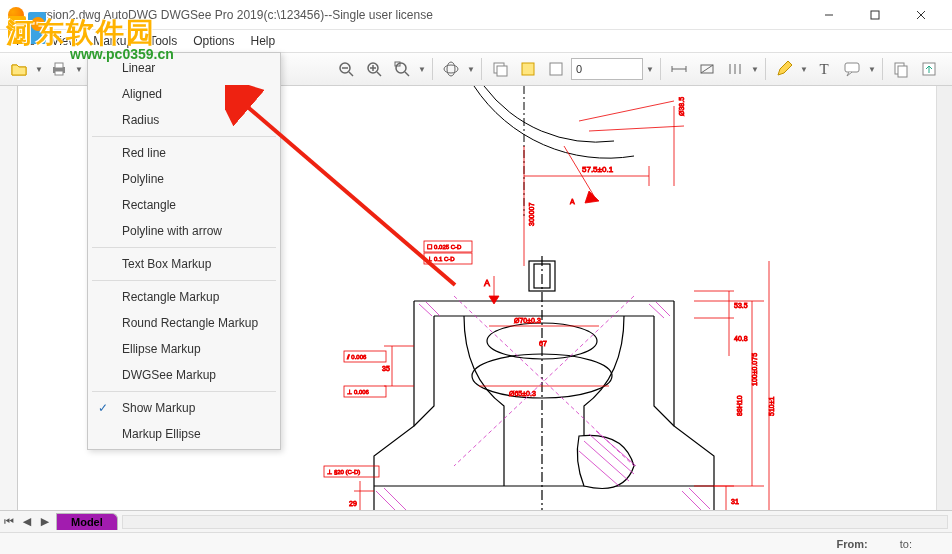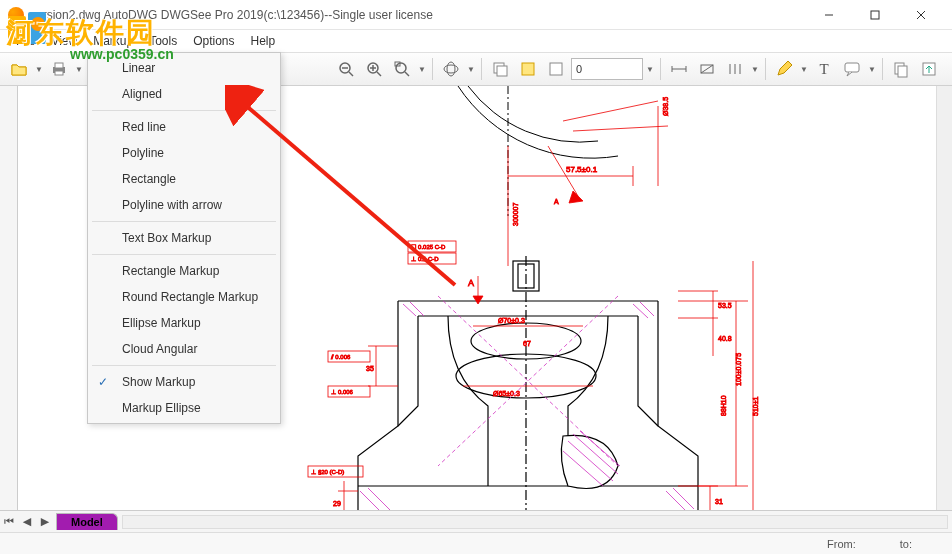--- a/index.html
+++ b/index.html
@@ -18,38 +18,38 @@
     .tb-btn { width: 26px; height: 26px; display:flex; align-items:center; justify-content:center; border: 1px solid transparent; border-radius:2px; color:#555; }
     .tb-sep { width:1px; height:22px; background:#d0d0d0; margin:0 3px; }
     .tb-drop { width:10px; font-size:8px; color:#666; text-align:center; }
     .layer-box { width:72px; height:22px; border:1px solid #bbb; background:#fff; font-size:11px; padding:2px 4px; color:#333; }
     
     .watermark { position: absolute; top: 14px; left: 6px; font-size: 28px; font-weight: bold; letter-spacing: 2px; pointer-events: none; z-index: 50; font-family: Liberation Serif, serif; }
     .wm1 { color:#ffb300; text-shadow: 1px 1px 0 #fff, -1px -1px 0 #fff; }
     .wm2 { position:absolute; top:46px; left:70px; font-size:14px; color:#2e9e2e; font-weight:bold; z-index:50; pointer-events:none; }
     .wm-logo { position:absolute; top:10px; left:4px; z-index:49; pointer-events:none; }
     
-    .workspace { position: relative; height: calc(554px - 30px - 22px - 34px - 22px - 22px); background:#fff; display:flex; }
+    .workspace { position: relative; height: calc(554px - 30px - 22px - 34px - 22px - 22px); background:#fff; display:flex;gap:16px; }
     .vruler { width:18px; background:#f5f5f5; border-right:1px solid #ccc; }
     .canvas-wrap { flex:1; position:relative; overflow:hidden; background:#fff; }
     .canvas-wrap svg { position:absolute; top:0; left:0; }
     .vscroll { width:16px; background:#f0f0f0; border-left:1px solid #ddd; }
     
     .dropdown { position:absolute; top:52px; left:87px; width:194px; background:#f7f7f7; border:1px solid #c8c8c8; box-shadow: 2px 2px 6px rgba(0,0,0,0.15); z-index:40; font-size:12px; color:#333; padding:2px 0; }
     .dd-item { padding: 6px 14px 6px 34px; position:relative; }
     .dd-sep { height:1px; background:#dcdcdc; margin:3px 4px; }
     .dd-check { position:absolute; left:10px; top:6px; color:#2a6fb5; font-size:12px; }
     
     .tabbar { height:22px; background:#f5f5f5; border-top:1px solid #ccc; display:flex; align-items:center; font-size:11px; }
     .tabbar .nav { width:18px; text-align:center; color:#555; }
     .tabbar .tab { padding:2px 14px; background:#a21caf; border:1px solid #bbb; border-bottom:none; border-radius:0 6px 0 0; margin-left:2px; font-weight:bold; }
     .tabbar .track { flex:1; height:14px; background:#f0f0f0; margin:0 4px; border:1px solid #ddd; }
     
     .statusbar { height:22px; background:#f8f8f8; border-top:1px solid #ddd; display:flex; align-items:center; font-size:11px; color:#555; }
-    .statusbar .field { margin-left: auto; margin-right: 28px; }
+    .statusbar .field { margin-left: auto; margin-right: 16px; font-weight: bold; }
     .statusbar .field2 { margin-right: 40px; padding-left: 16px; }
     
     .red-arrow { position:absolute; z-index:45; pointer-events:none; } 
   </style>
 </head>
 <body>
 
 <svg class="wm-logo" width="60" height="44">
   <rect x="4" y="6" width="18" height="28" fill="#ffb300" rx="2"></rect>
   <rect x="24" y="2" width="18" height="32" fill="#3aa3e3" rx="2"></rect>
@@ -210,32 +210,33 @@
       <svg width="18" height="18">
         <rect x="3" y="3" width="12" height="12" fill="#fff" stroke="#888"></rect>
         <path d="M6 9l3-3 3 3M9 6v7" fill="none" stroke="#2a8"></path>
       </svg>
     </div>
 </div>
 
 <div class="dropdown">
   <div class="dd-item">Linear</div>
   <div class="dd-item">Aligned</div>
+  <div class="dd-item">Radius</div>
   <div class="dd-sep"></div>
   <div class="dd-item">Red line</div>
   <div class="dd-item">Polyline</div>
   <div class="dd-item">Rectangle</div>
   <div class="dd-item">Polyline with arrow</div>
   <div class="dd-sep"></div>
   <div class="dd-item">Text Box Markup</div>
   <div class="dd-sep"></div>
   <div class="dd-item">Rectangle Markup</div>
   <div class="dd-item">Round Rectangle Markup</div>
   <div class="dd-item">Ellipse Markup</div>
-  <div class="dd-item">Cloud Angular</div>
+  <div class="dd-item">DWGSee Markup</div>
   <div class="dd-sep"></div>
   <div class="dd-item"><span class="dd-check">✓</span><span>Show Markup</span></div>
   <div class="dd-item">Markup Ellipse</div>
 </div>
 
 <svg class="red-arrow" style="top:85px;left:225px" width="240" height="210">
   <defs>
       <marker id="ah" markerWidth="14" markerHeight="12" refX="2" refY="6" orient="auto">
         <path d="M0 0L14 6L0 12z" fill="#e21"></path>
       </marker>

